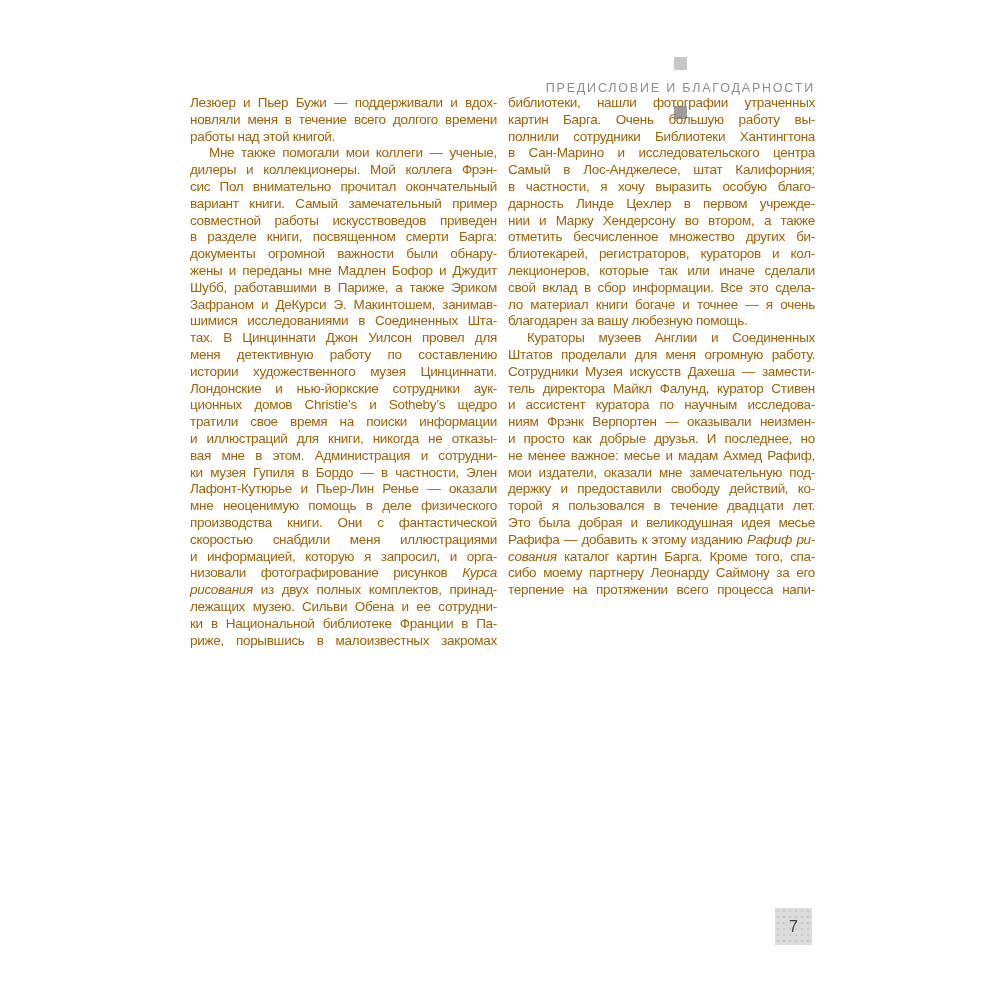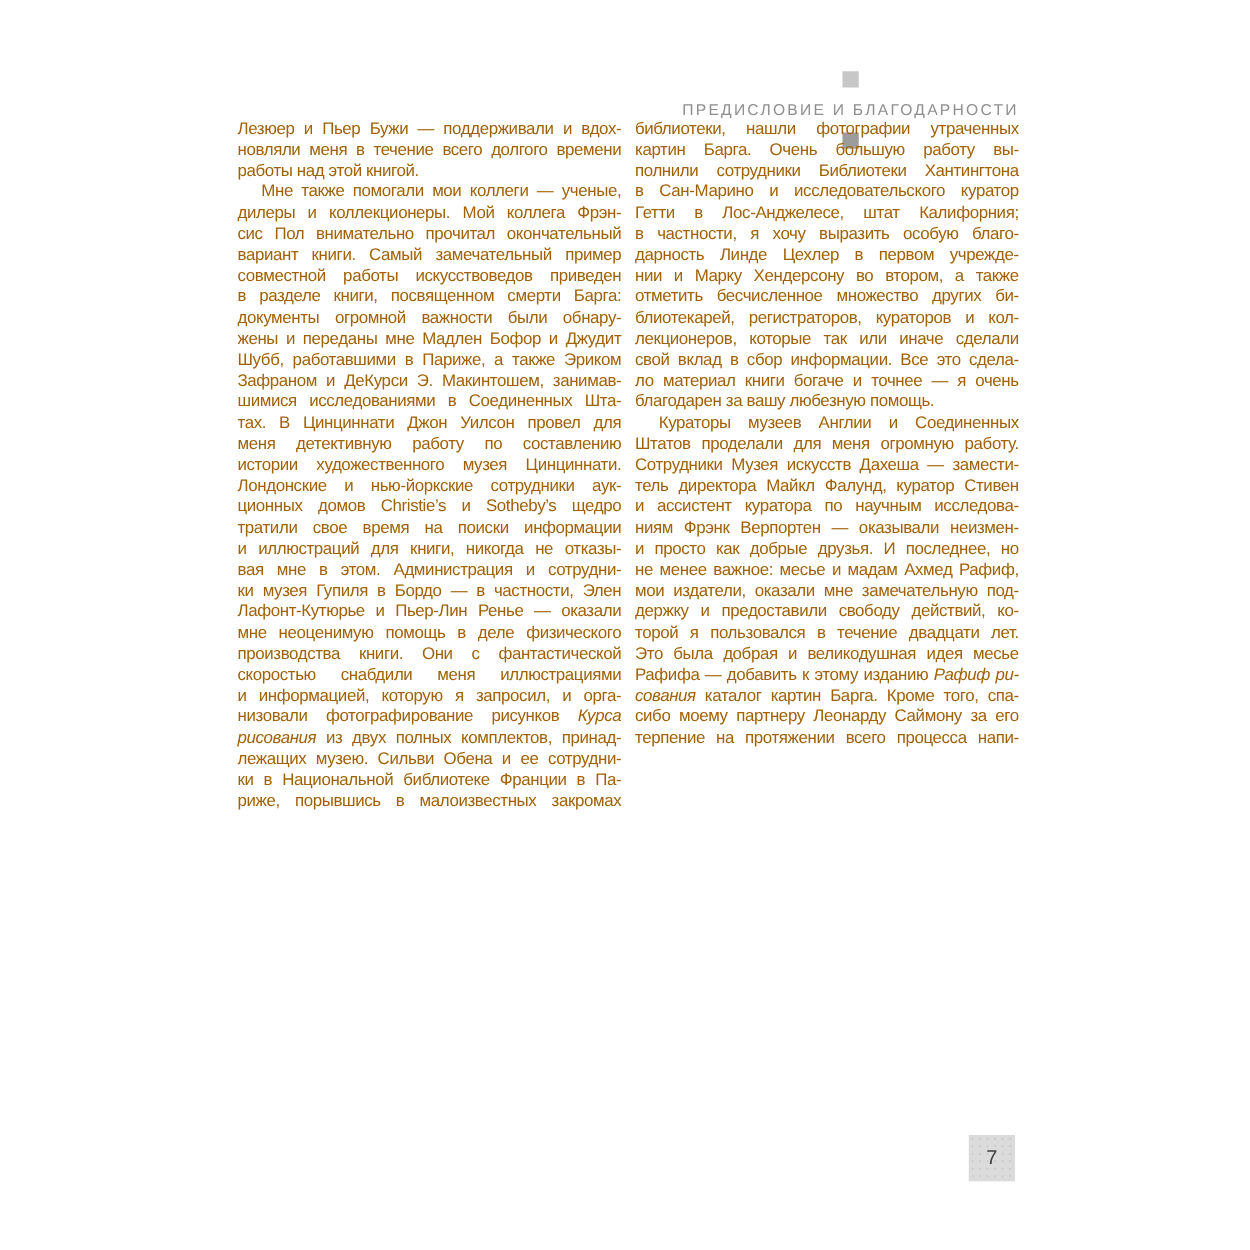--- a/index.html
+++ b/index.html
@@ -86,22 +86,22 @@
         <div class="line">низовали фотографирование рисунков <i>Курса</i></div>
         <div class="line"><i>рисования</i> из двух полных комплектов, принад-</div>
         <div class="line">лежащих музею. Сильви Обена и ее сотрудни-</div>
         <div class="line">ки в Национальной библиотеке Франции в Па-</div>
         <div class="line">риже, порывшись в малоизвестных закромах</div>
       </div>
     <div class="col">
         <div class="line">библиотеки, нашли фотографии утраченных</div>
         <div class="line">картин Барга. Очень большую работу вы-</div>
         <div class="line">полнили сотрудники Библиотеки Хантингтона</div>
-        <div class="line">в Сан-Марино и исследовательского куратор</div>
-        <div class="line">Гетти в Лос-Анджелесе, штат Калифорния;</div>
+        <div class="line">в Сан-Марино и исследовательского центра</div>
+        <div class="line">Самый в Лос-Анджелесе, штат Калифорния;</div>
         <div class="line">в частности, я хочу выразить особую благо-</div>
         <div class="line">дарность Линде Цехлер в первом учрежде-</div>
         <div class="line">нии и Марку Хендерсону во втором, а также</div>
         <div class="line">отметить бесчисленное множество других би-</div>
         <div class="line">блиотекарей, регистраторов, кураторов и кол-</div>
         <div class="line">лекционеров, которые так или иначе сделали</div>
         <div class="line">свой вклад в сбор информации. Все это сдела-</div>
         <div class="line">ло материал книги богаче и точнее — я очень</div>
         <div class="line end">благодарен за вашу любезную помощь.</div>
         <div class="line indent">Кураторы музеев Англии и Соединенных</div>

